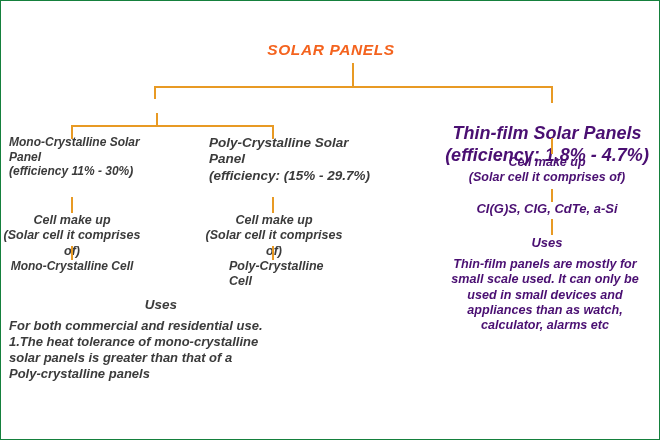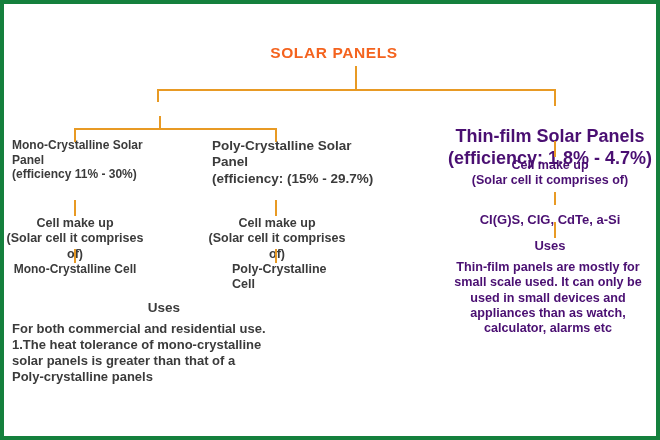--- a/index.html
+++ b/index.html
@@ -7,21 +7,22 @@
     width:660px;height:440px;
     background:#ffffff;
     font-family:"Liberation Sans", sans-serif;
     overflow:hidden;
   }
   #canvas{
     position:relative;
     width:660px;height:440px;
     background:#ffffff;
     box-sizing:border-box;
-    border:4px solid #15803d;
+    border:1px solid #15803d;
+    font-style:italic;
   }
   .node{
     position:absolute;
     font-weight:bold;
     line-height:1.22;
     white-space:pre-line;
   }
   .dark{color:#3b3b3b;}
   .purple{color:#4a0f72;}
   .orange-title{color:#f4631e;letter-spacing:.6px;}
@@ -42,21 +43,21 @@
   #mono        {left:8px;  top:134px; width:196px; font-size:12px;}
   #poly        {left:208px;top:134px; width:212px; font-size:13.5px;}
 
   #monoCell    {left:0px;  top:212px; width:142px; font-size:12.5px;}
   #polyCell    {left:200px;top:212px; width:146px; font-size:12.5px;}
 
   #monoCellName{left:0px;  top:258px; width:142px; font-size:12px;}
   #polyCellName{left:228px;top:258px; width:104px; font-size:12.5px;}
 
   #thinCell    {left:432px;top:154px; width:228px; font-size:12.5px;}
-  #thinMats    {left:432px;top:208px; width:228px; font-size:13px;}
+  #thinMats    {left:432px;top:200px; width:228px; font-size:13px;}
   #thinUsesHd  {left:432px;top:234px; width:228px; font-size:13px;}
   #thinUses    {left:428px;top:256px; width:232px; font-size:12.6px;}
 </style>
 </head>
 <body>
 
 <div id="canvas">
 
   <div id="title" class="node ctr orange-title">SOLAR PANELS</div>
 

